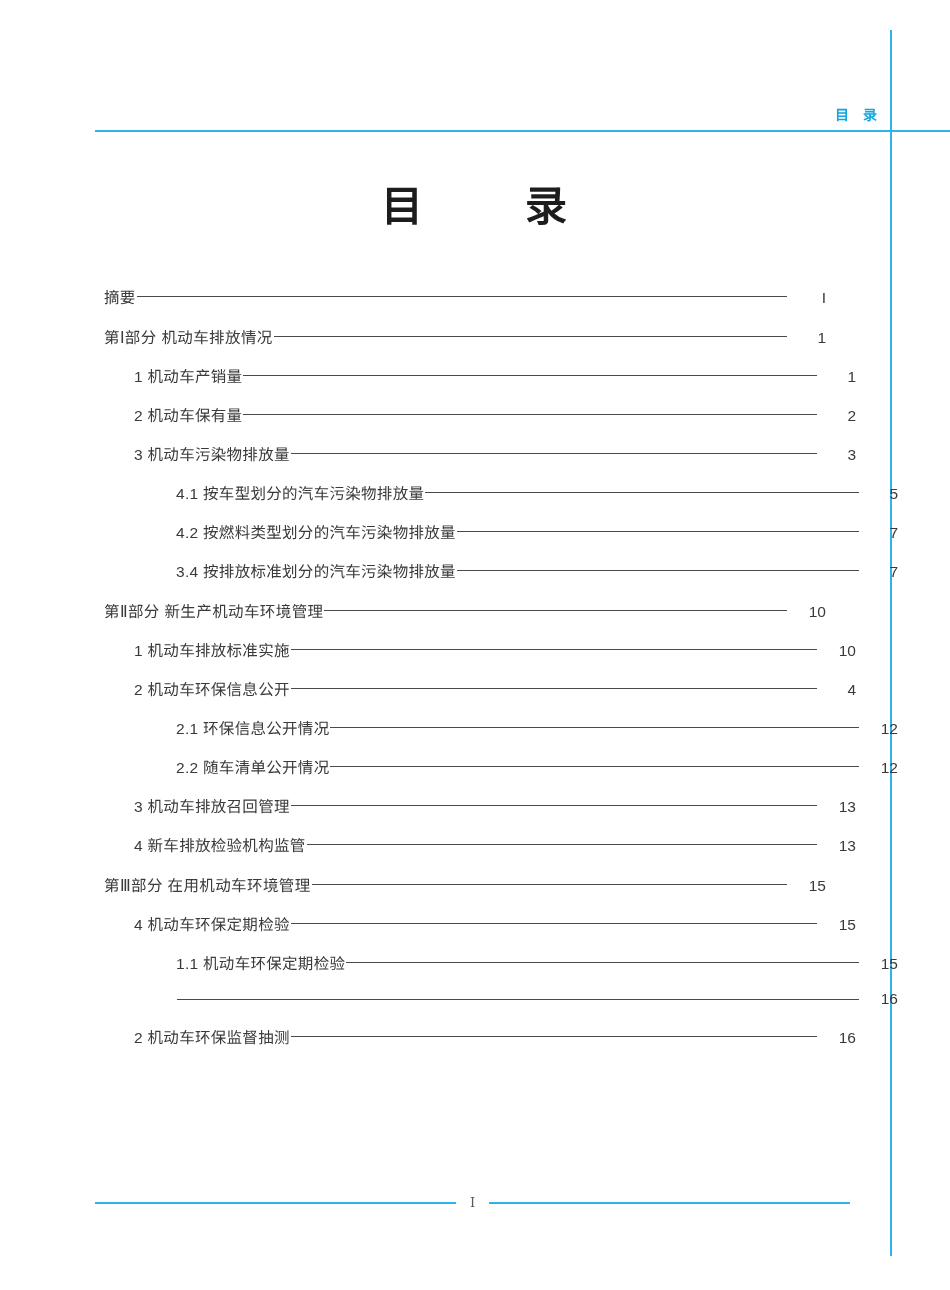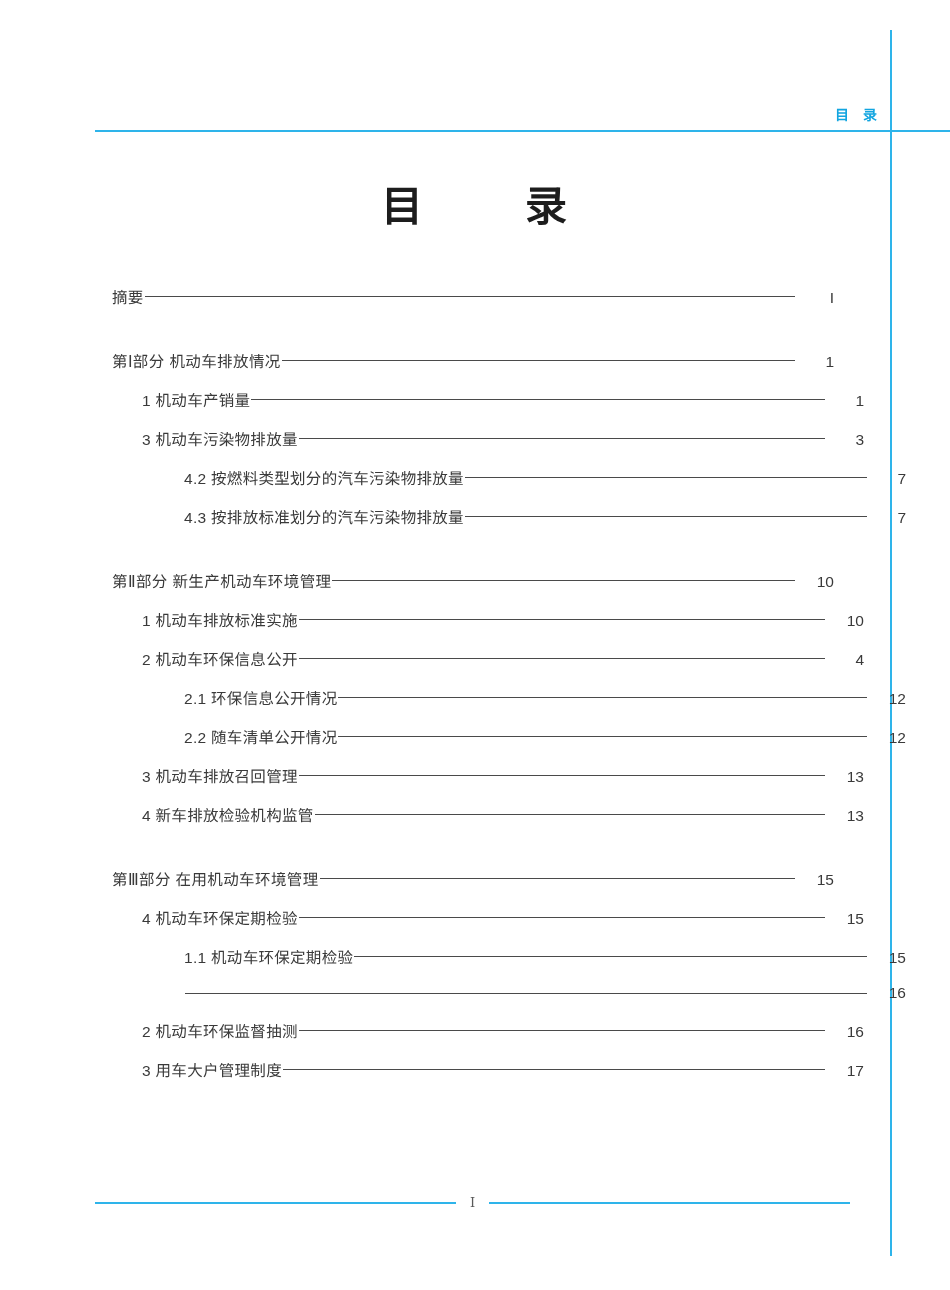--- a/index.html
+++ b/index.html
@@ -60,21 +60,21 @@
     font-weight: bold;
     font-size: 42px;
     letter-spacing: 2px;
     color: #1d1d1d;
     white-space: pre;
   }
 
   
   .toc {
     position: absolute;
-    left: 112px;
+    left: 104px;
     top: 285px;
     width: 722px;
   }
   .toc-entry {
     display: flex;
     align-items: baseline;
     width: 100%;
     white-space: nowrap;
   }
   .toc-label {
@@ -108,21 +108,21 @@
     padding-left: 14px;
   }
 
   
   .lvl-0 { padding-left: 0px; }
   .lvl-1 { padding-left: 30px; }
   .lvl-2 { padding-left: 72px; }
 
   
   .toc-entry { margin-bottom: 17px; }
-  .toc-entry.gap-before { margin-top: 42px; }
+  .toc-entry.gap-before { margin-top: 18px; }
 
   
   .part .toc-label { letter-spacing: 0.4px; }
 
   
   .footer {
     position: absolute;
     left: 95px;
     top: 1196px;
     width: 755px;
@@ -166,31 +166,41 @@
         <span class="toc-label">第Ⅰ部分   机动车排放情况</span>
         <span class="toc-leader"></span>
         <span class="toc-page">1</span>
       </div>
       <div class="toc-entry lvl-1">
         <span class="toc-label">1 机动车产销量</span>
         <span class="toc-leader"></span>
         <span class="toc-page">1</span>
       </div>
       <div class="toc-entry lvl-1">
+        <span class="toc-label">2 机动车保有量</span>
+        <span class="toc-leader"></span>
+        <span class="toc-page">2</span>
+      </div>
+      <div class="toc-entry lvl-1">
         <span class="toc-label">3 机动车污染物排放量</span>
         <span class="toc-leader"></span>
         <span class="toc-page">3</span>
       </div>
       <div class="toc-entry lvl-2">
+        <span class="toc-label">4.1 按车型划分的汽车污染物排放量</span>
+        <span class="toc-leader"></span>
+        <span class="toc-page">5</span>
+      </div>
+      <div class="toc-entry lvl-2">
         <span class="toc-label">4.2 按燃料类型划分的汽车污染物排放量</span>
         <span class="toc-leader"></span>
         <span class="toc-page">7</span>
       </div>
       <div class="toc-entry lvl-2">
-        <span class="toc-label">4.3 按排放标准划分的汽车污染物排放量</span>
+        <span class="toc-label">3.4 按排放标准划分的汽车污染物排放量</span>
         <span class="toc-leader"></span>
         <span class="toc-page">7</span>
       </div>
       <div class="toc-entry lvl-0 gap-before part">
         <span class="toc-label">第Ⅱ部分   新生产机动车环境管理</span>
         <span class="toc-leader"></span>
         <span class="toc-page">10</span>
       </div>
       <div class="toc-entry lvl-1">
         <span class="toc-label">1 机动车排放标准实施</span>
@@ -238,25 +248,20 @@
         <span class="toc-page">15</span>
       </div>
       <div class="toc-entry lvl-2">
         <span class="toc-leader"></span>
         <span class="toc-page">16</span>
       </div>
       <div class="toc-entry lvl-1">
         <span class="toc-label">2 机动车环保监督抽测</span>
         <span class="toc-leader"></span>
         <span class="toc-page">16</span>
-      </div>
-      <div class="toc-entry lvl-1">
-        <span class="toc-label">3 用车大户管理制度</span>
-        <span class="toc-leader"></span>
-        <span class="toc-page">17</span>
       </div>
     </div>
 
   <div class="footer">
     <div class="footer-rule"></div>
     <div class="footer-page">Ⅰ</div>
     <div class="footer-rule"></div>
   </div>
 
 </div>

